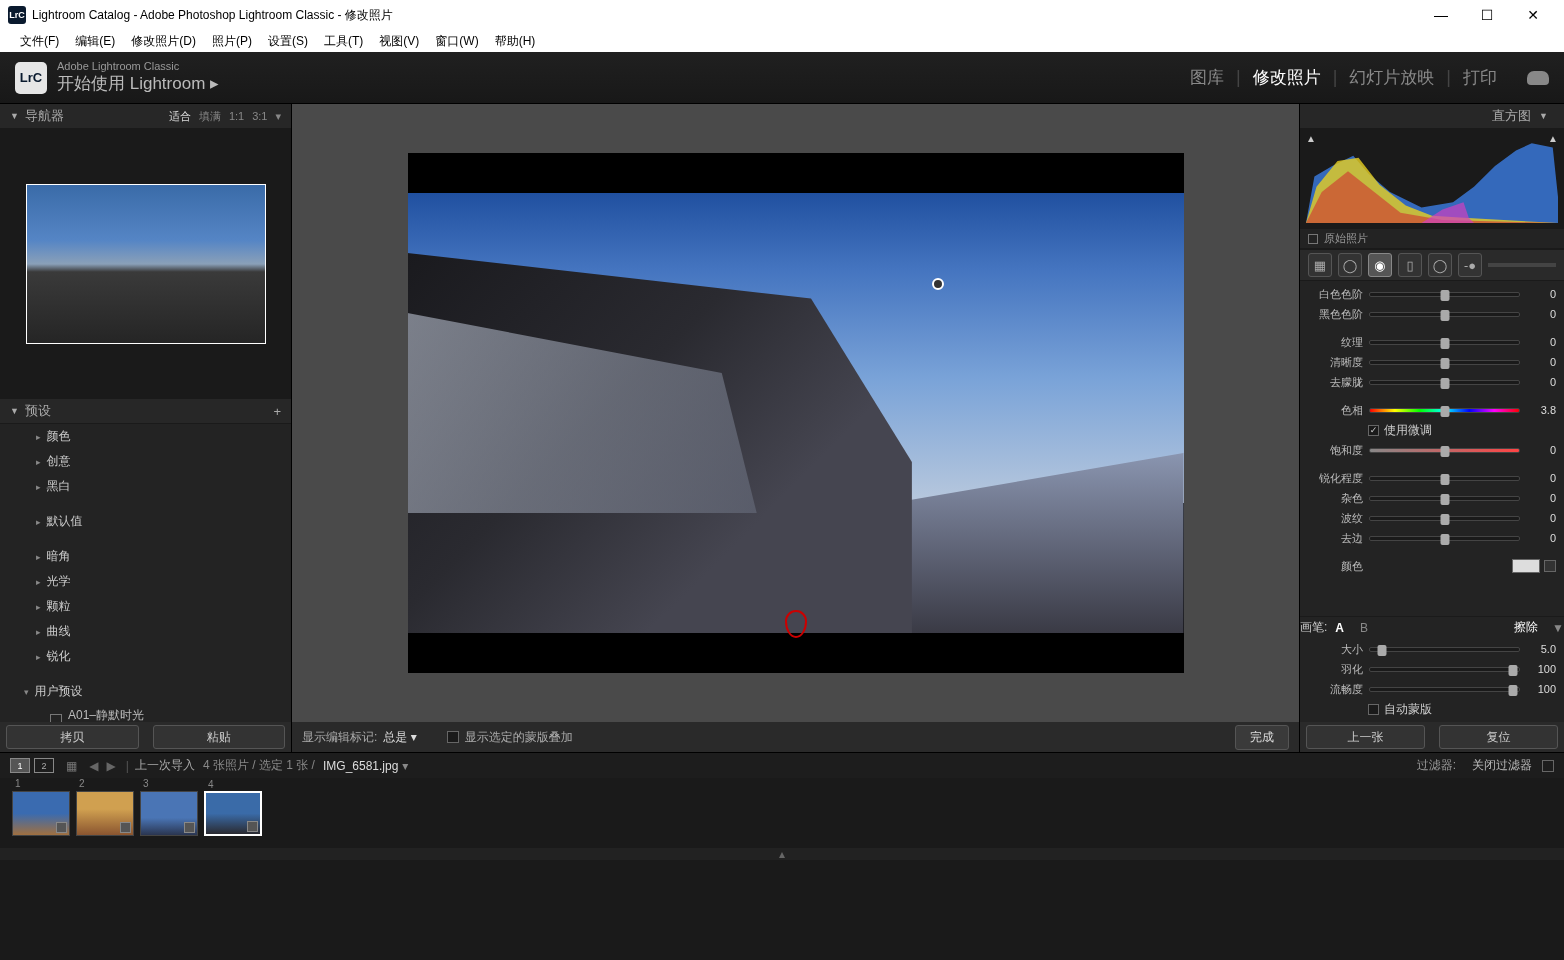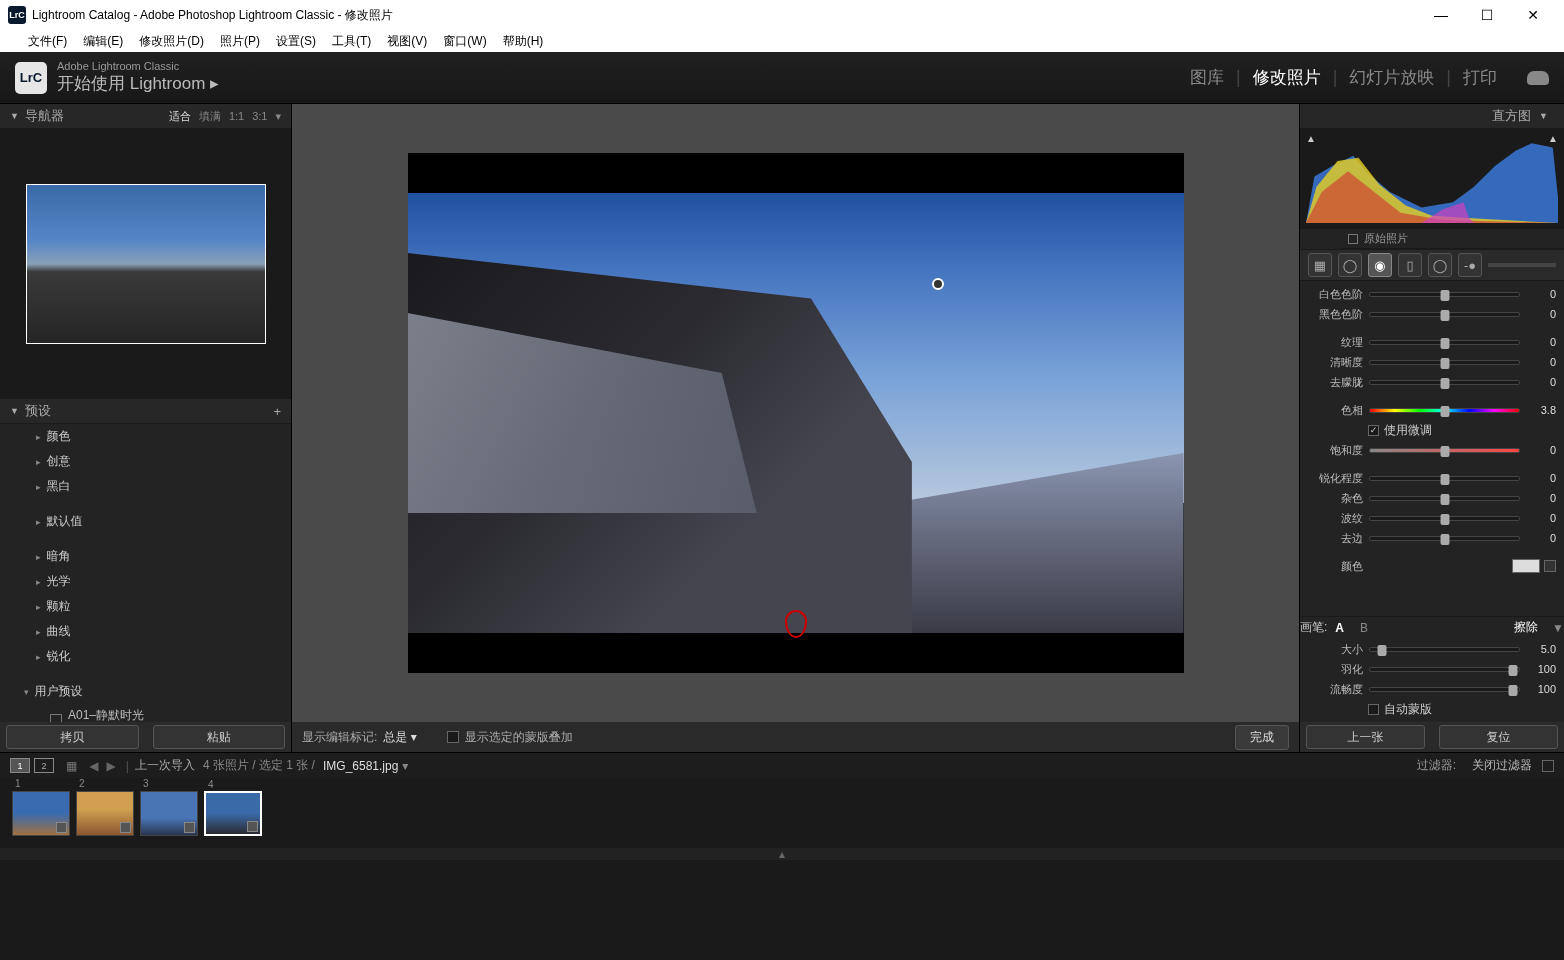--- a/index.html
+++ b/index.html
@@ -5,21 +5,21 @@
 * { margin:0; padding:0; box-sizing:border-box; font-family:"Microsoft YaHei","Segoe UI",sans-serif; }
 body { width:1564px; height:960px; background:#1a1a1a; color:#ccc; overflow:hidden; font-size:12px; }
 
 
 .titlebar { height:30px; background:#fff; color:#000; display:flex; align-items:center; padding:0 8px; font-size:12px; }
 .titlebar .lrc { width:18px; height:18px; background:#0a1a2e; color:#fff; font-size:9px; font-weight:bold; display:inline-flex; align-items:center; justify-content:center; border-radius:3px; margin-right:6px; }
 .titlebar .spacer { flex:1; }
 .titlebar .wbtn { width:46px; height:30px; display:flex; align-items:center; justify-content:center; font-size:14px; }
 
 
-.menubar { height:22px; background:#fff; color:#000; display:flex; align-items:center; padding:0 20px; font-size:12px; }
+.menubar { height:22px; background:#fff; color:#000; display:flex; align-items:center; padding:0 12px; font-size:12px; }
 .menubar span { padding:2px 8px; }
 
 
 .identity { height:52px; background:linear-gradient(#202020,#181818); display:flex; align-items:center; padding:0 15px; border-bottom:1px solid #000; }
 .identity .lrc-big { width:32px; height:32px; background:#e6e6e6; color:#0a1a2e; font-size:13px; font-weight:bold; display:flex; align-items:center; justify-content:center; border-radius:5px; margin-right:10px; }
 .identity .stack { display:flex; flex-direction:column; }
 .identity .top { font-size:11px; color:#999; }
 .identity .bottom { font-size:17px; color:#bbb; }
 .identity .spacer { flex:1; }
 .identity .mod { font-size:17px; color:#888; margin:12px 12px; cursor:pointer; }
@@ -117,21 +117,21 @@
 .t1 { background:linear-gradient(180deg,#3a6bb0 50%,#a07040 100%); }
 .t2 { background:linear-gradient(180deg,#d0a050 40%,#8a5530 100%); }
 .t3 { background:linear-gradient(180deg,#4a75b5 60%,#2a3550 100%); }
 .t4 { background:linear-gradient(180deg,#3a6ba8 50%,#2a2a30 100%); }
 .thumb-fs .badge { position:absolute; bottom:2px; right:2px; width:11px; height:11px; background:#555; border:1px solid #888; }
 
 
 .bottomstrip { height:12px; background:#222; display:flex; align-items:center; justify-content:center; color:#666; }
 
 
-.subhdr { height:20px; display:flex; align-items:center; padding:0 8px; font-size:11px; color:#999; border-bottom:1px solid #1a1a1a;margin-left:40px; }
+.subhdr { height:20px; display:flex; align-items:center; padding:0 8px; font-size:11px; color:#999; border-bottom:1px solid #1a1a1a; }
 .subhdr .sq { width:10px; height:10px; border:1px solid #777; margin-right:6px; }
 </style>
 </head>
 <body>
 
 <div class="titlebar">
   <span class="lrc">LrC</span>
   <span>Lightroom Catalog - Adobe Photoshop Lightroom Classic - 修改照片</span>
   <span class="spacer"></span>
   <span class="wbtn">—</span>

